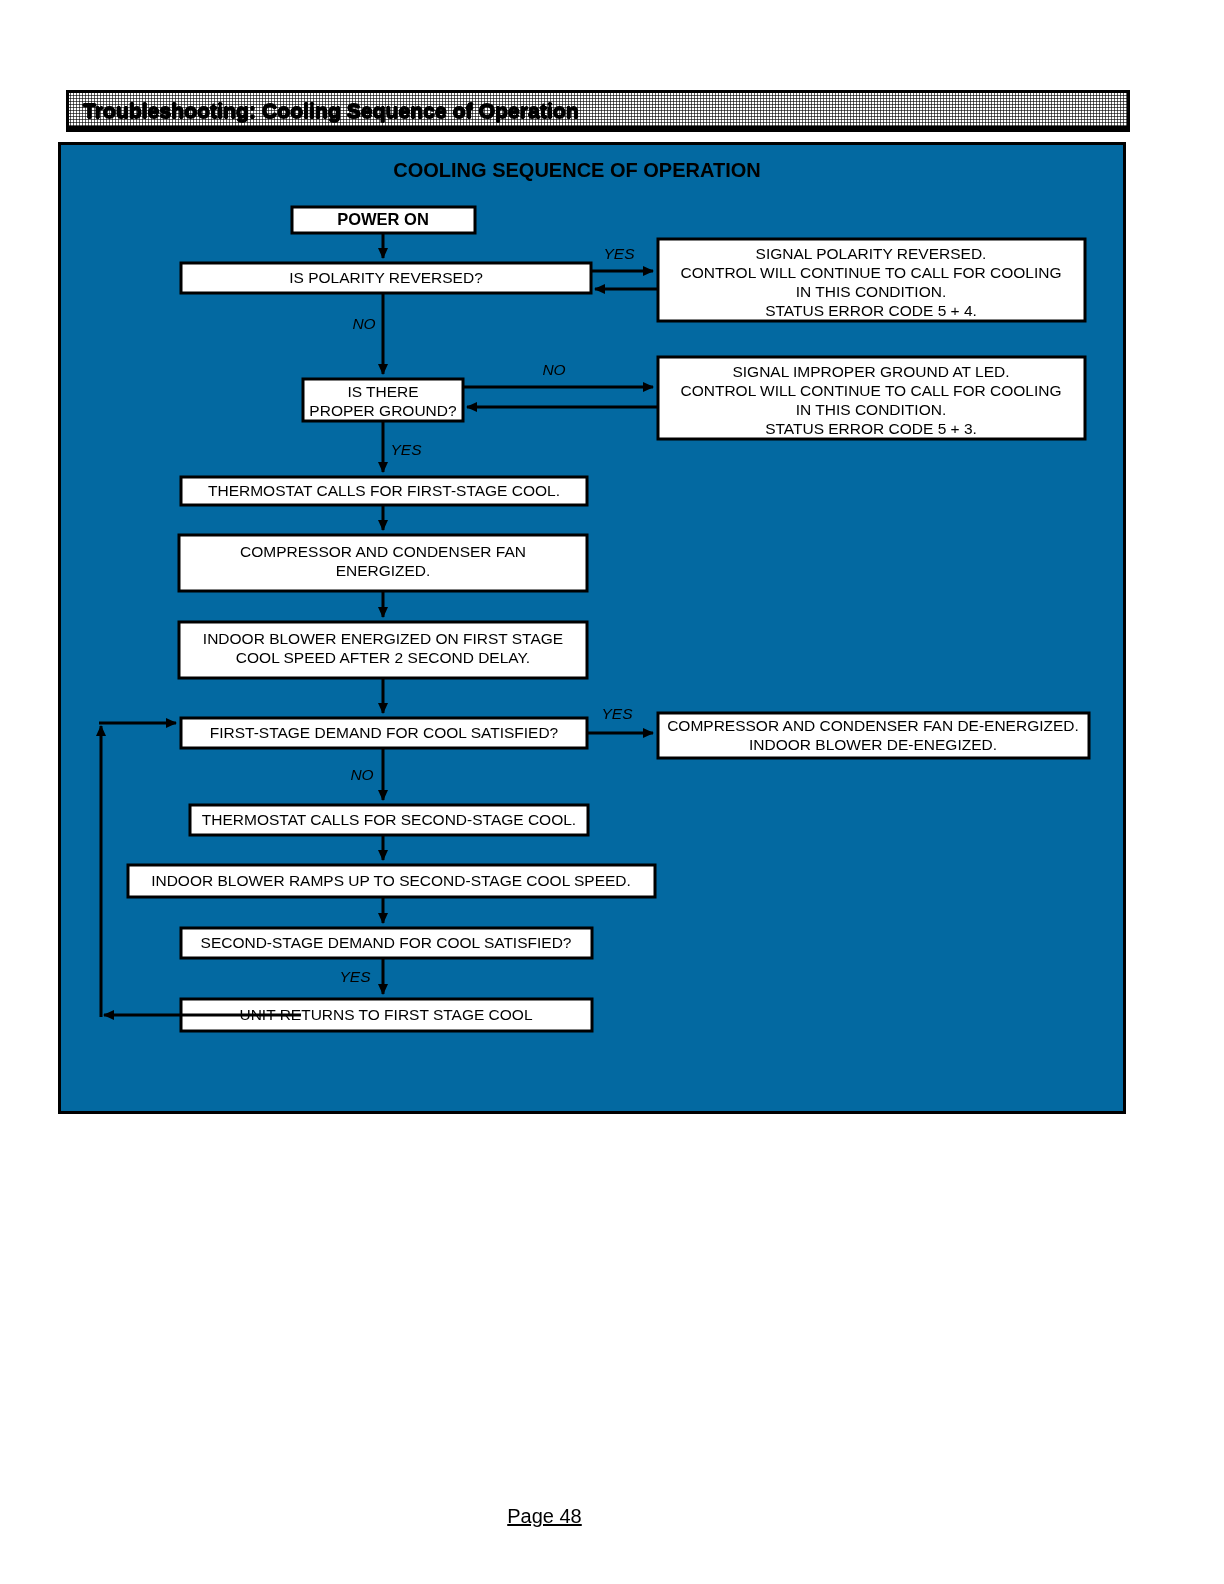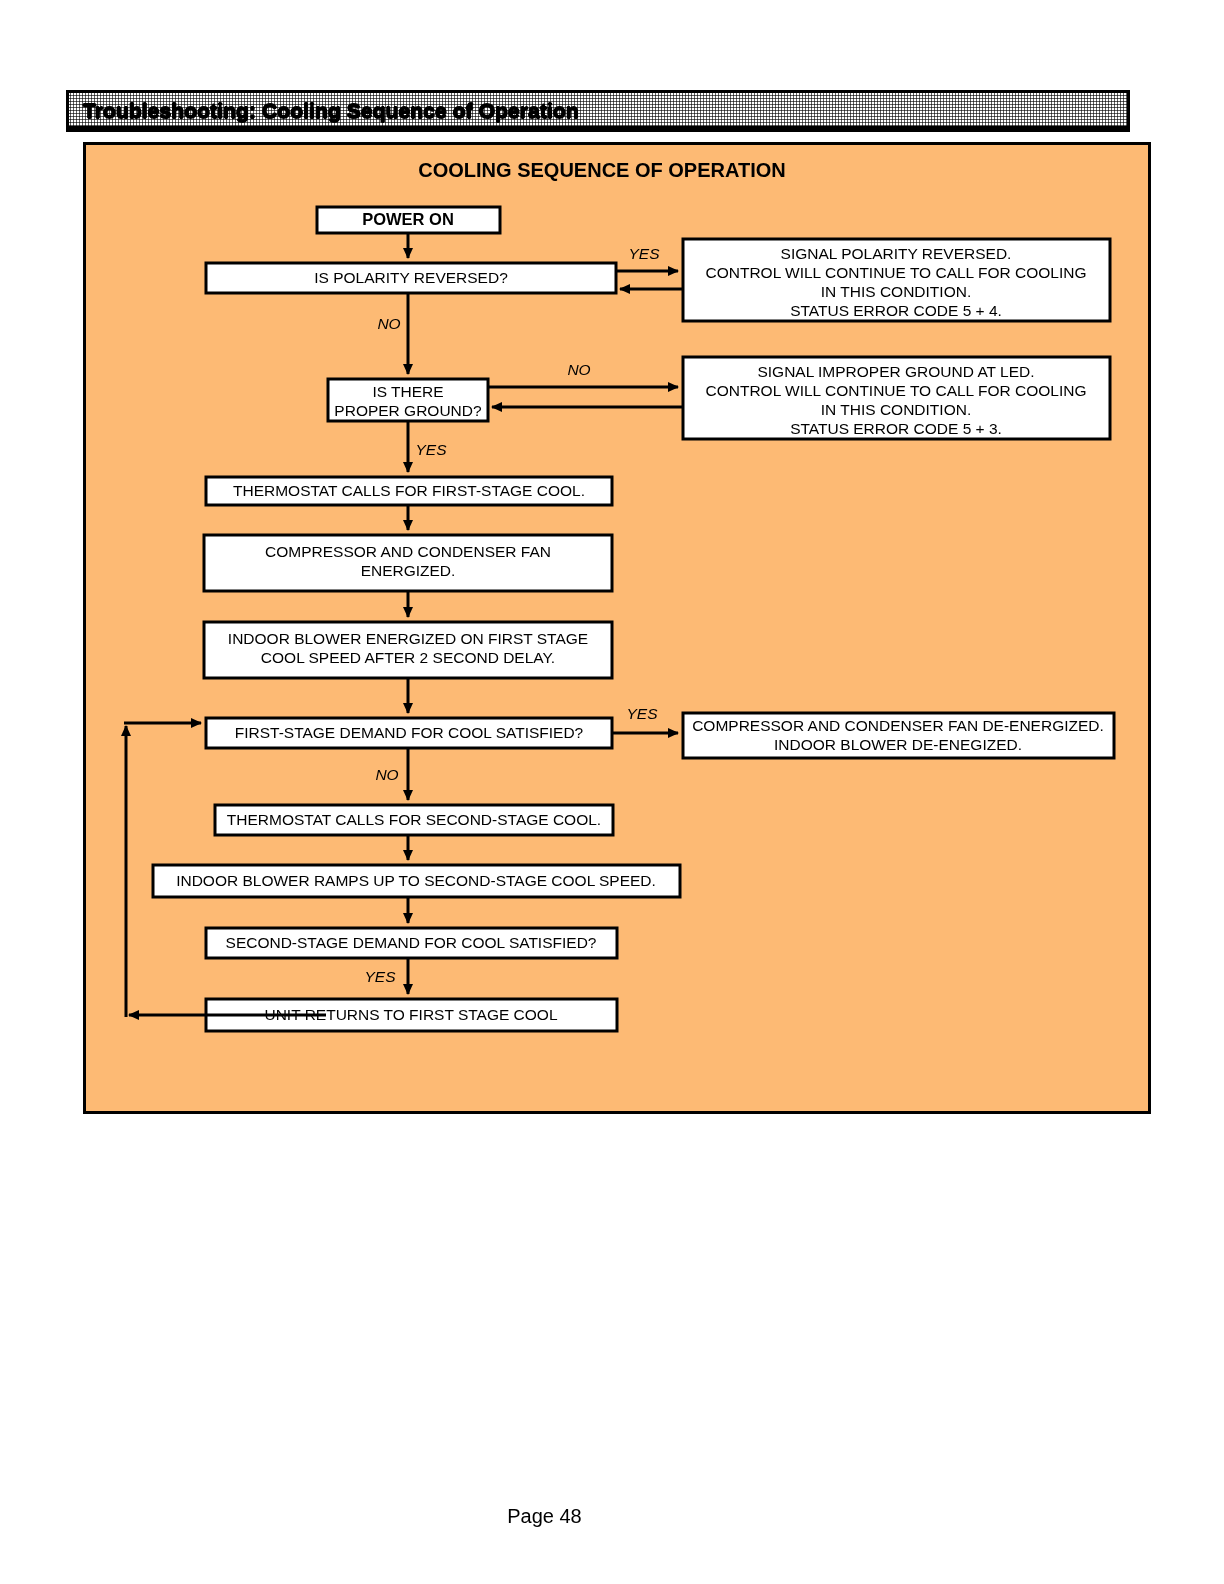--- a/index.html
+++ b/index.html
@@ -51,27 +51,27 @@
     left: 66px;
     top: 126px;
     width: 1064px;
     height: 4px;
     background: #000;
   }
 
   
   #frame {
     position: absolute;
-    left: 83px;
+    left: 58px;
     top: 142px;
     width: 1068px;
     height: 972px;
     box-sizing: border-box;
     border: 3px solid #000;
-    background: #fdba74;
+    background: #0369a1;
   }
 
   #chart-svg {
     position: absolute;
     left: 0;
     top: 0;
   }
 
   
   .bx {
@@ -114,20 +114,21 @@
 
   
   #footer {
     position: absolute;
     left: 0;
     top: 1505px;
     width: 1089px;
     text-align: center;
     font-size: 20px;
     color: #000;
+    text-decoration: underline;
   }
 </style>
 </head>
 <body>
 
 <div id="banner">
   <div id="banner-title">Troubleshooting: Cooling Sequence of Operation</div>
 </div>
 <div id="banner-underline"></div>
 

